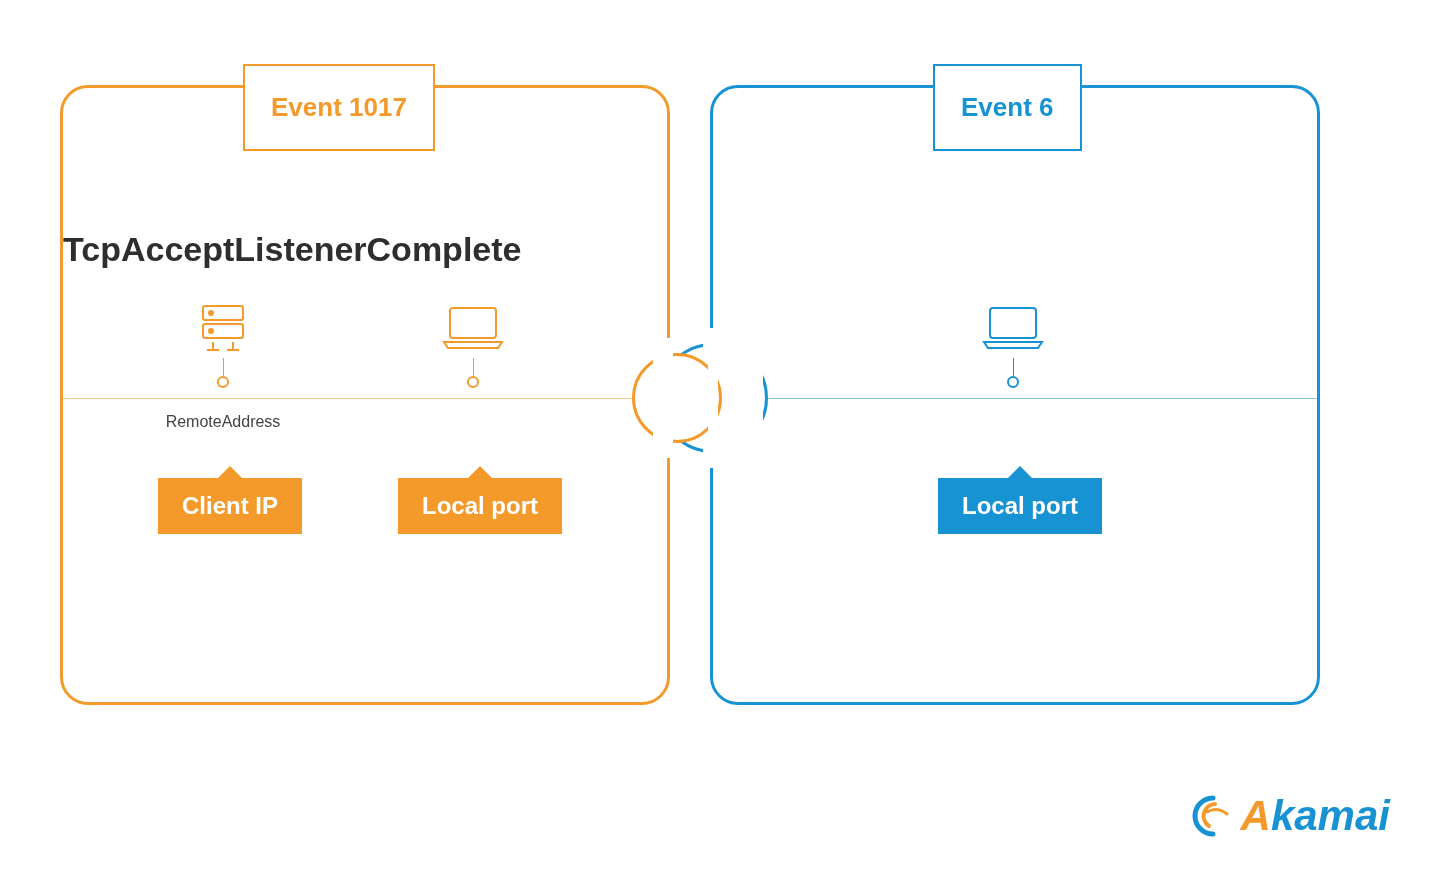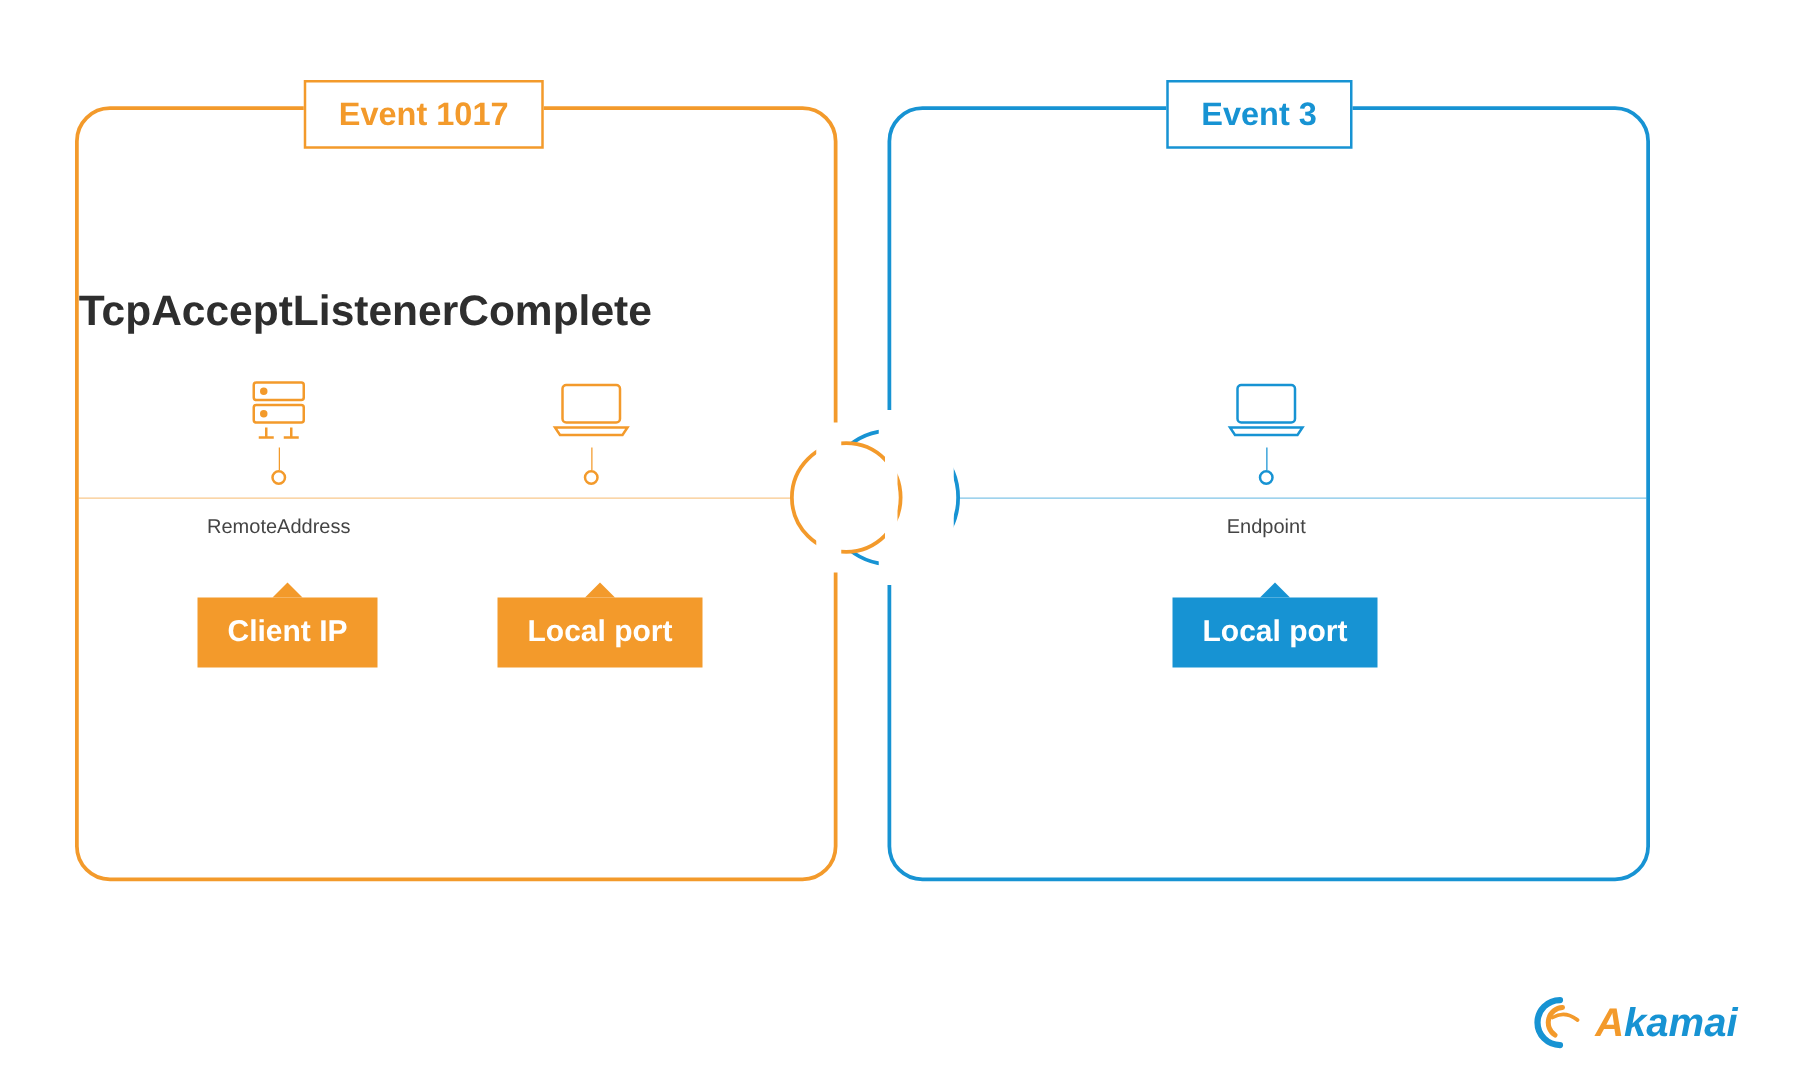--- a/index.html
+++ b/index.html
@@ -82,21 +82,21 @@
     background: #ffffff;
     left: -5px;
     top: 270px;
     z-index: 4;
   }
 
   .event-tag {
     position: absolute;
     top: -24px;
     background: #ffffff;
-    padding: 10px 26px;
+    padding: 26px 26px;
     font-size: 26px;
     font-weight: 600;
     border: 2px solid;
     z-index: 10;
   }
   .event-tag.left { left: 180px; color: #f39a2b; border-color: #f39a2b; }
   .event-tag.right { left: 220px; color: #1793d3; border-color: #1793d3; }
 
   .title {
     position: absolute;
@@ -191,21 +191,21 @@
     display: flex;
     align-items: center;
     gap: 6px;
   }
   .logo-mark {
     width: 44px;
     height: 44px;
     position: relative;
   }
   .logo-text {
-    font-size: 32px;
+    font-size: 42px;
     font-weight: 700;
     font-style: italic;
     color: #1793d3;
   }
   .logo-text .a1 { color: #f39a2b; }
 
   svg.icon { display:block; }
 </style>
 </head>
 <body>
@@ -251,35 +251,34 @@
 
     <div class="tab-out-mask"></div>
     <div class="tab-out"></div>
   </div>
 
   <div class="puzzle-piece piece-right">
     <div class="notch-in"></div>
     <div class="notch-mask"></div>
     <div class="piece-right-bordermask"></div>
 
-    <div class="event-tag right">Event 3</div>
+    <div class="event-tag right">Event 6</div>
 
     <div class="midline right"></div>
 
     <div class="node right-color pos-endpoint">
       <svg class="icon" width="70" height="60" viewBox="0 0 70 60">
         <g stroke="#1793d3" stroke-width="2" fill="none">
           <rect x="12" y="10" width="46" height="30" rx="3"></rect>
           <path d="M6 44 L64 44 L60 50 L10 50 Z"></path>
         </g>
       </svg>
       <div class="stem"></div>
       <div class="dot"></div>
     </div>
-    <div class="node-label pos-endpoint">Endpoint</div>
     <div class="chip blue chip-endpoint">Local port</div>
   </div>
 </div>
 
 <div class="logo">
   <div class="logo-mark">
     <svg width="44" height="44" viewBox="0 0 44 44">
       <path d="M22 4 A18 18 0 0 0 22 40" stroke="#1793d3" stroke-width="5" fill="none" stroke-linecap="round"></path>
       <path d="M24 10 A12 12 0 0 0 18 32" stroke="#f39a2b" stroke-width="4" fill="none" stroke-linecap="round"></path>
       <path d="M16 18 Q26 12 36 20" stroke="#f39a2b" stroke-width="3" fill="none" stroke-linecap="round"></path>

